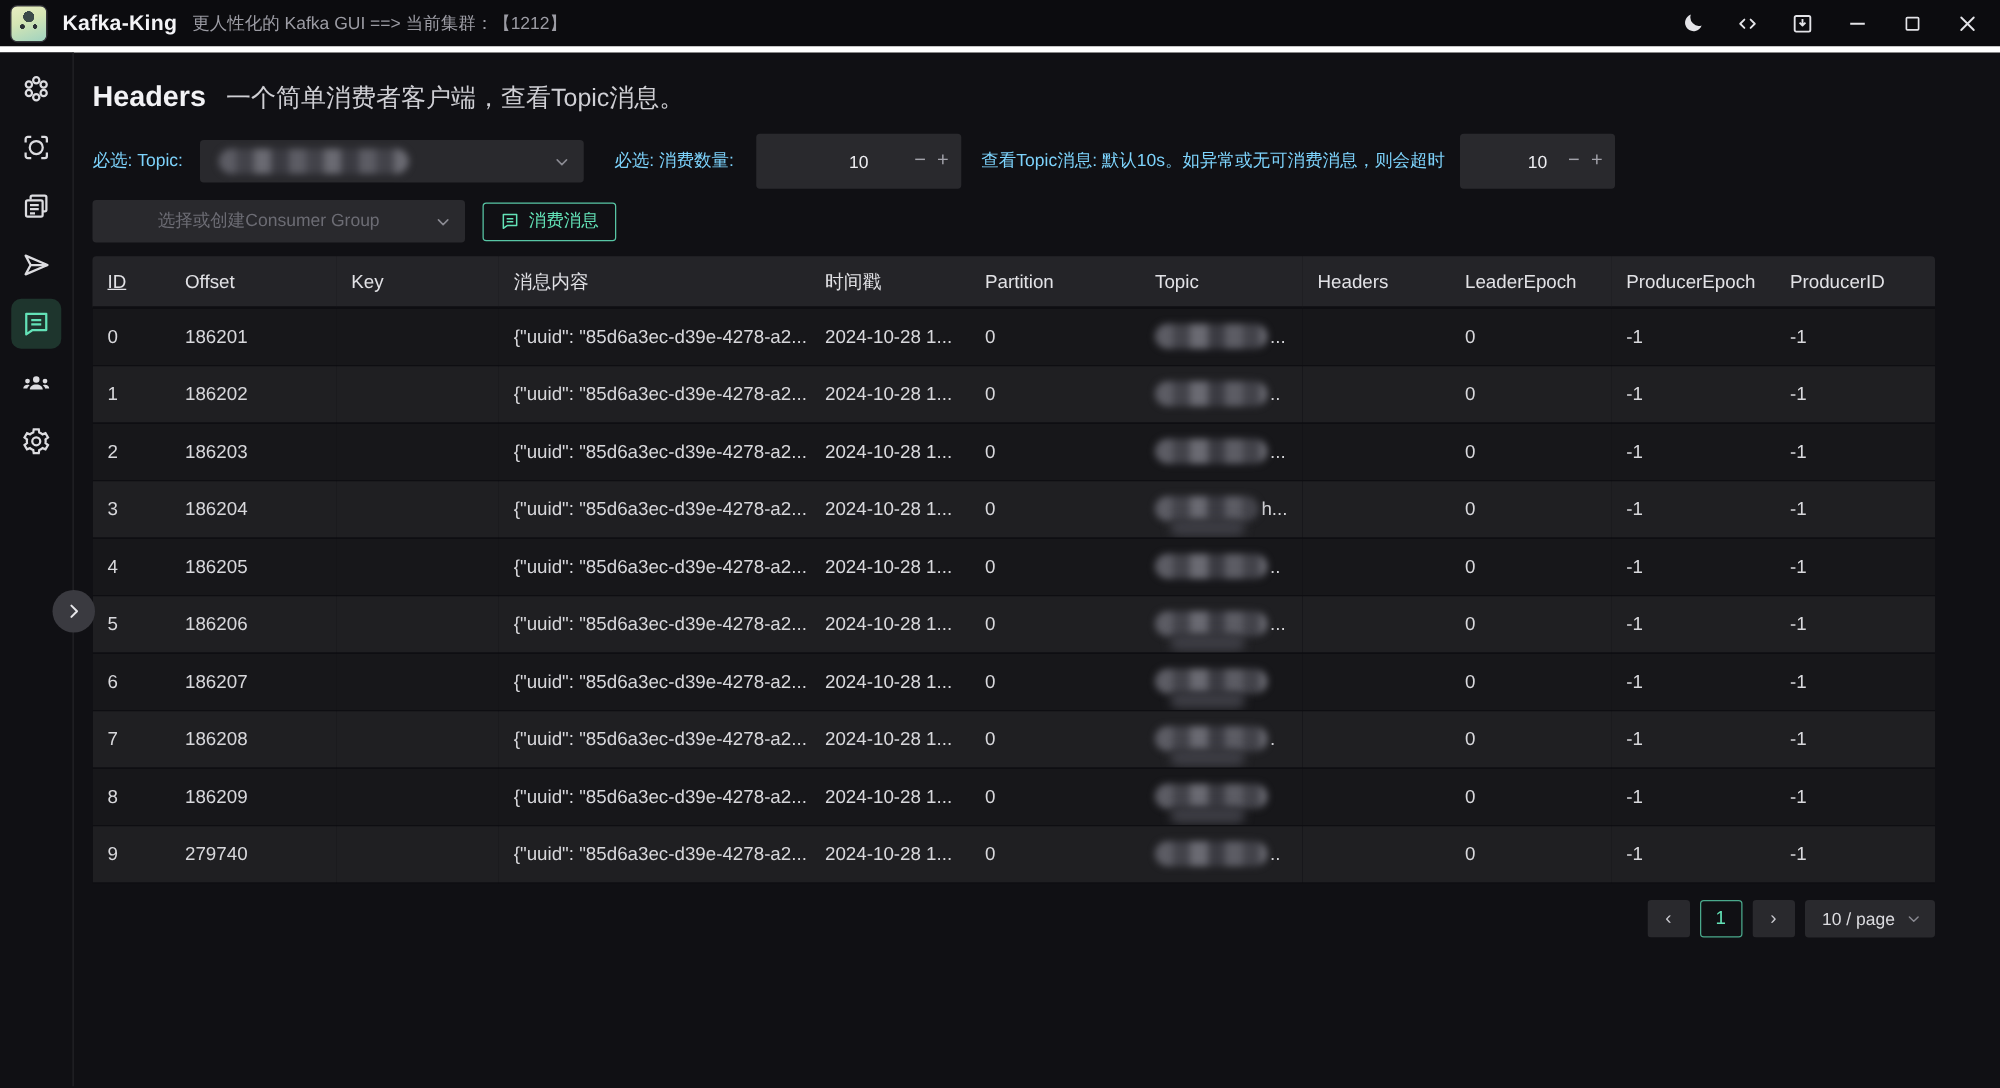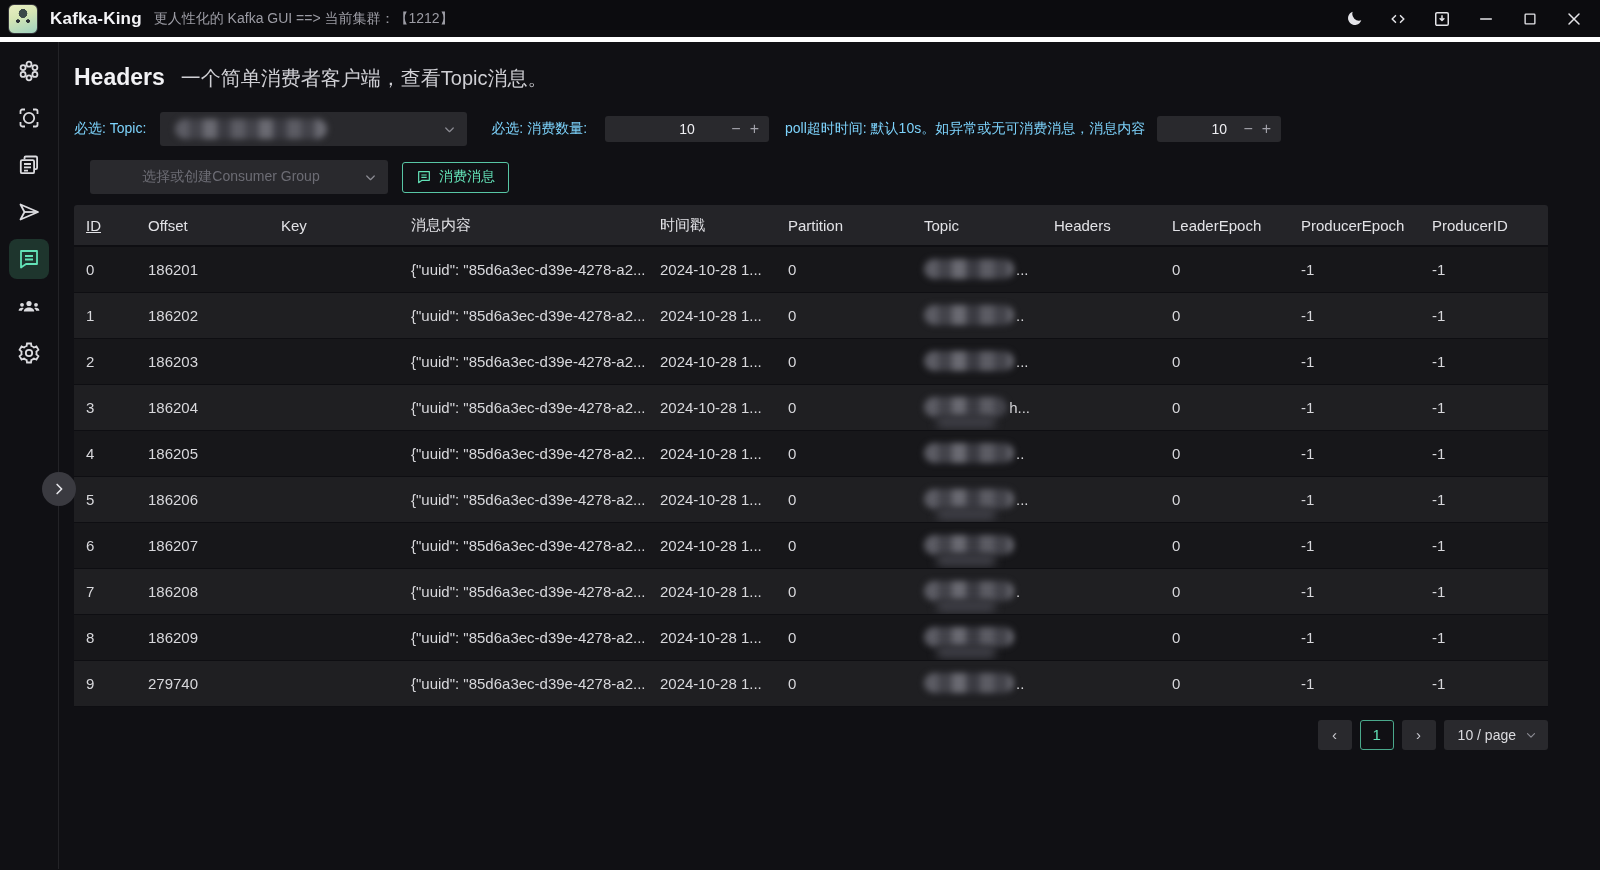--- a/index.html
+++ b/index.html
@@ -61,24 +61,24 @@
 
   
   .form-row { display:flex; align-items:center; height:34px; margin-bottom:14px; }
   .lbl { color:#7dd3fc; white-space:nowrap; }
   .select {
     position:relative; height:34px; background:#29292d; border-radius:3px;
     display:flex; align-items:center; cursor:pointer;
   }
   .select .chev { position:absolute; right:10px; top:10px; color:#8a8a92; }
   .topic-select { width:307px; margin-left:14px; }
-  .group-select { width:298px; margin-left:16px; justify-content:center; }
+  .group-select { width:298px; margin-left:0; justify-content:center; }
   .placeholder { color:#6c6c74; font-size:14px; padding-right:16px; }
   .num-input {
-    position:relative; height:26px; background:#29292d; border-radius:3px;
+    position:relative; height:44px; background:#29292d; border-radius:3px;
     display:flex; align-items:center; justify-content:center; color:#eeeef2; cursor:text;
   }
   .num-input .steppers {
     position:absolute; right:10px; top:0; height:100%;
     display:flex; align-items:center; gap:9px; color:#a2a2aa; font-size:16px;
   }
   .num-input .steppers span { cursor:pointer; line-height:1; }
 
   .consume-btn {
     margin-left:14px; height:31px; padding:0 13px;
@@ -305,21 +305,21 @@
           </svg>
       </div>
       <span class="lbl" style="margin-left:24px">必选: 消费数量:</span>
       <div class="num-input" style="width:164px;margin-left:18px">
         <span>10</span>
         <span class="steppers">
           <span>−</span>
           <span>+</span>
         </span>
       </div>
-      <span class="lbl" style="margin-left:16px">poll超时时间: 默认10s。如异常或无可消费消息，消息内容</span>
+      <span class="lbl" style="margin-left:16px">查看Topic消息: 默认10s。如异常或无可消费消息，则会超时</span>
       <div class="num-input" style="width:124px;margin-left:12px">
         <span>10</span>
         <span class="steppers">
           <span>−</span>
           <span>+</span>
         </span>
       </div>
     </div>
 
     <div class="form-row" style="margin-bottom:11px">

